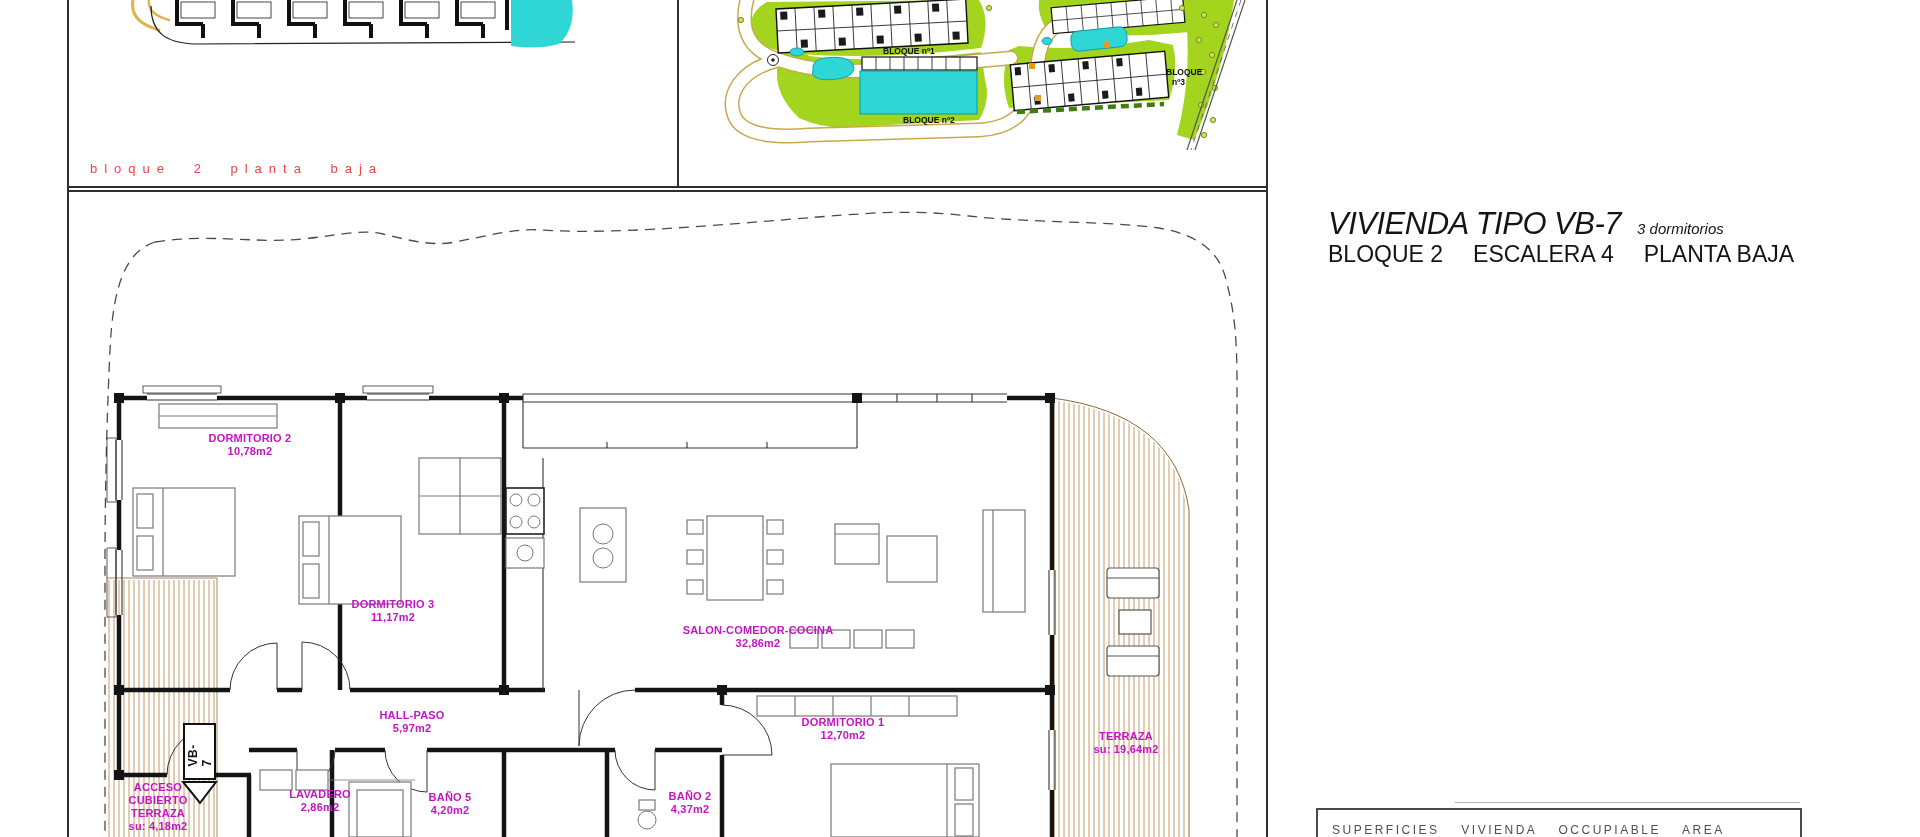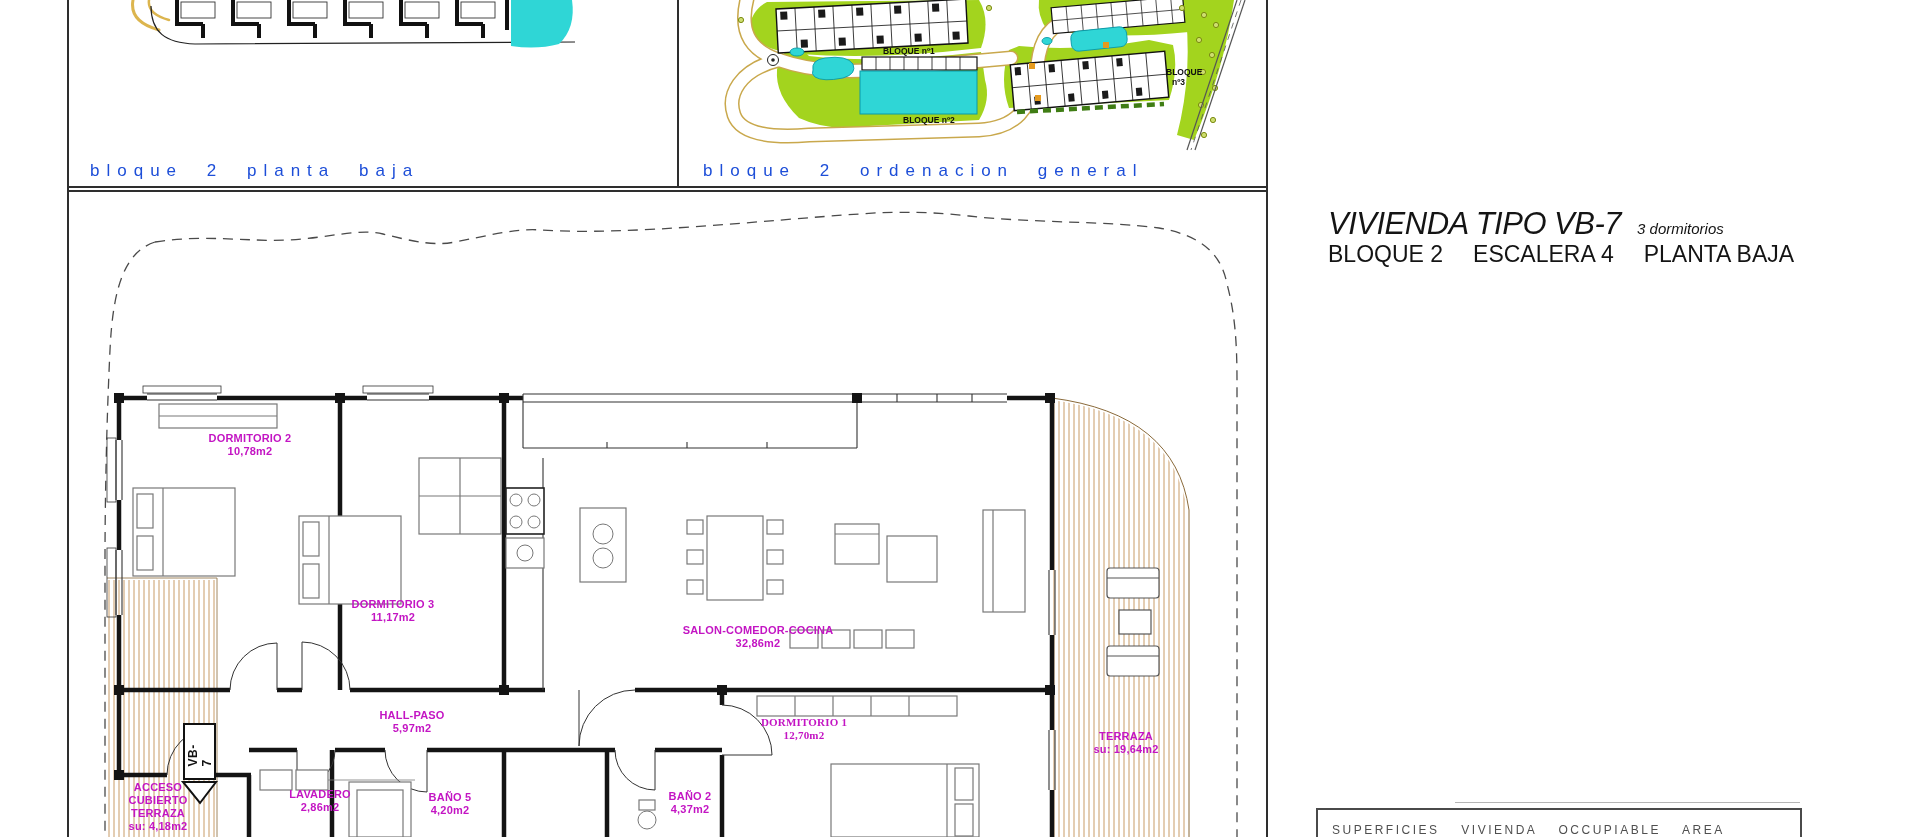--- a/index.html
+++ b/index.html
@@ -1,19 +1,19 @@
 <!DOCTYPE html>
 <html><head>
 <meta charset="utf-8">
 <style>
   html,body{margin:0;padding:0;background:#fff;}
   .page{position:relative;width:1920px;height:837px;overflow:hidden;background:#fff;
         font-family:"Liberation Sans",sans-serif;}
   .vline,.hline{position:absolute;background:#2e2e2e;}
-  .caption{position:absolute;font-size:17px;color:#1d4ed8;letter-spacing:7px;word-spacing:12px;white-space:nowrap;}
+  .caption{position:absolute;font-size:13px;color:#ef4444;letter-spacing:7px;word-spacing:12px;white-space:nowrap;}
   .lbl{position:absolute;color:#c315c3;font-weight:700;font-size:11px;line-height:13px;
        text-align:center;letter-spacing:.2px;white-space:nowrap;}
   .title-line1{position:absolute;left:1328px;top:206px;display:flex;align-items:baseline;color:#141414;font-style:italic;}
   .title-main{font-size:31px;letter-spacing:-.5px;}
   .title-sub{font-size:15px;margin-left:16px;}
   .title-line2{position:absolute;left:1328px;top:241px;display:flex;gap:30px;font-size:23px;color:#141414;}
   .footer-box{position:absolute;left:1316px;top:808px;width:482px;height:40px;border:2px solid #4a4a4a;
               background:#fff;display:flex;align-items:center;}
   .footer-box span{padding-left:14px;font-size:12px;color:#4f4f4f;letter-spacing:2.5px;word-spacing:16px;white-space:nowrap;}
   .vb7{position:absolute;left:183px;top:723px;width:29px;height:53px;border:2.5px solid #111;background:#fff;
@@ -153,21 +153,20 @@
         <line x1="558" y1="0" x2="508" y2="150"></line>
           <line x1="566" y1="0" x2="516" y2="150"></line>
         <line x1="562" y1="0" x2="512" y2="150" stroke-dasharray="6 6" stroke-width=".8"></line>
       </g>
     </g>
     <text class="site-lbl" x="204" y="54">BLOQUE nº1</text>
     <text class="site-lbl" x="224" y="123">BLOQUE nº2</text>
     <text class="site-lbl" x="487" y="75">BLOQUE</text>
     <text class="site-lbl" x="493" y="85">nº3</text>
   </svg>
-  <div class="caption" style="left:703px;top:161px;">bloque 2 ordenacion general</div>
 
   <div class="title-line1">
     <span class="title-main">VIVIENDA TIPO VB-7</span>
     <span class="title-sub">3 dormitorios</span>
   </div>
   <div class="title-line2">
     <span>BLOQUE 2</span>
     <span>ESCALERA 4</span>
     <span>PLANTA BAJA</span>
   </div>
@@ -313,21 +312,21 @@
       <div>11,17m2</div>
   </div>
   <div class="lbl" style="left:668px;top:624px;width:180px;">
     <div>SALON-COMEDOR-COCINA</div>
       <div>32,86m2</div>
   </div>
   <div class="lbl" style="left:352px;top:709px;width:120px;">
     <div>HALL-PASO</div>
       <div>5,97m2</div>
   </div>
-  <div class="lbl" style="left:744px;top:716px;width:120px;font-family:Liberation Serif, serif;">
+  <div class="lbl" style="left:783px;top:716px;width:120px;">
     <div>DORMITORIO 1</div>
       <div>12,70m2</div>
   </div>
   <div class="lbl" style="left:1076px;top:730px;width:100px;">
     <div>TERRAZA</div>
       <div>su: 19,64m2</div>
   </div>
   <div class="lbl" style="left:103px;top:781px;width:110px;">
     <div>ACCESO</div>
       <div>CUBIERTO</div>

